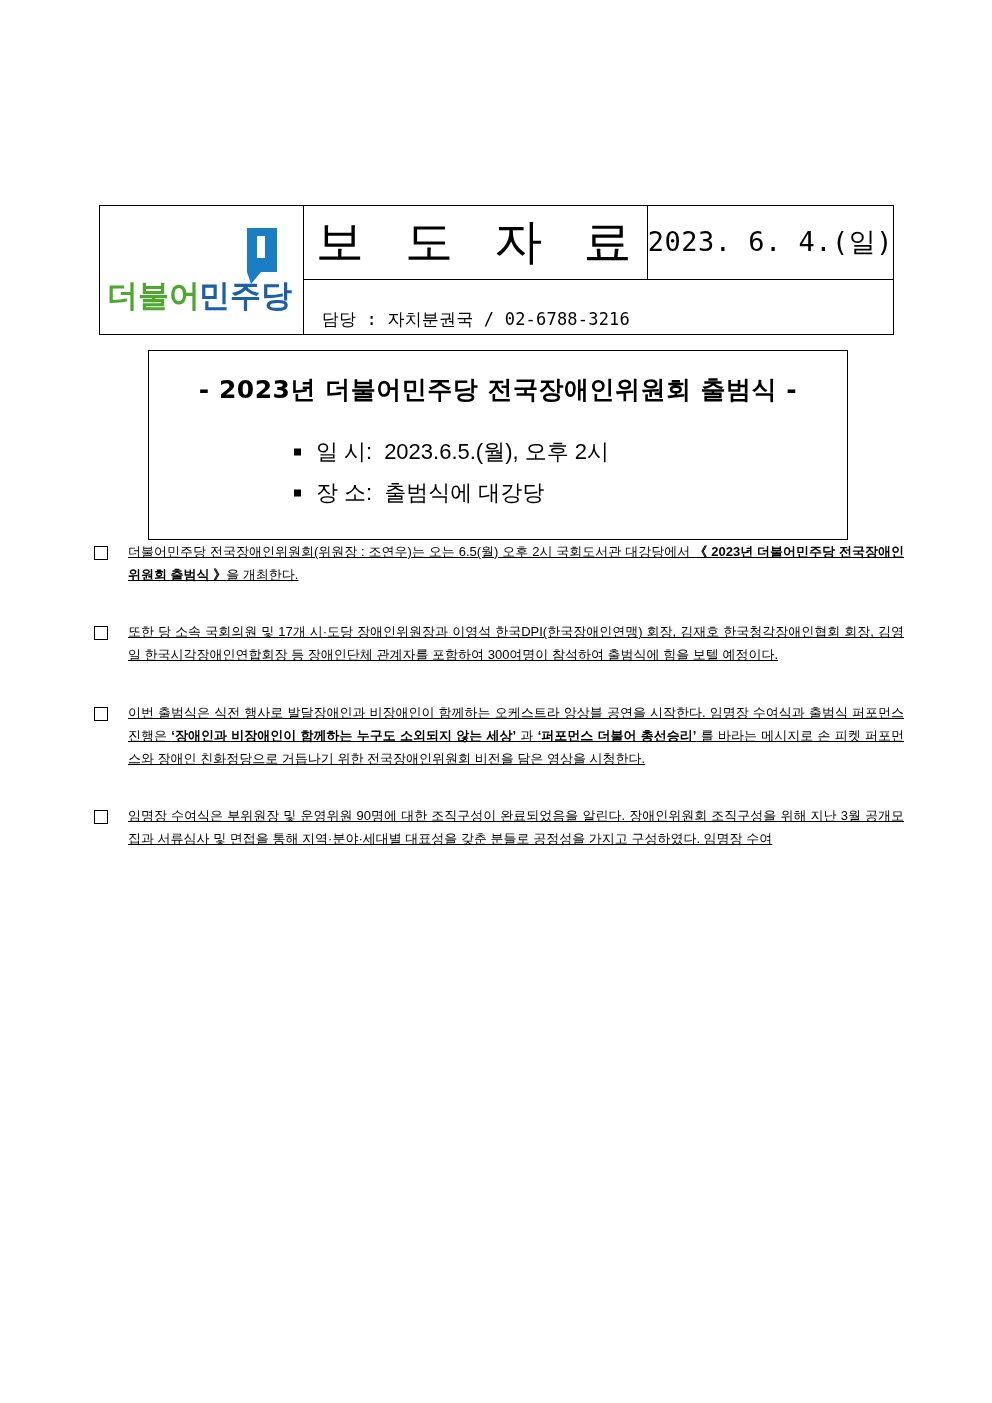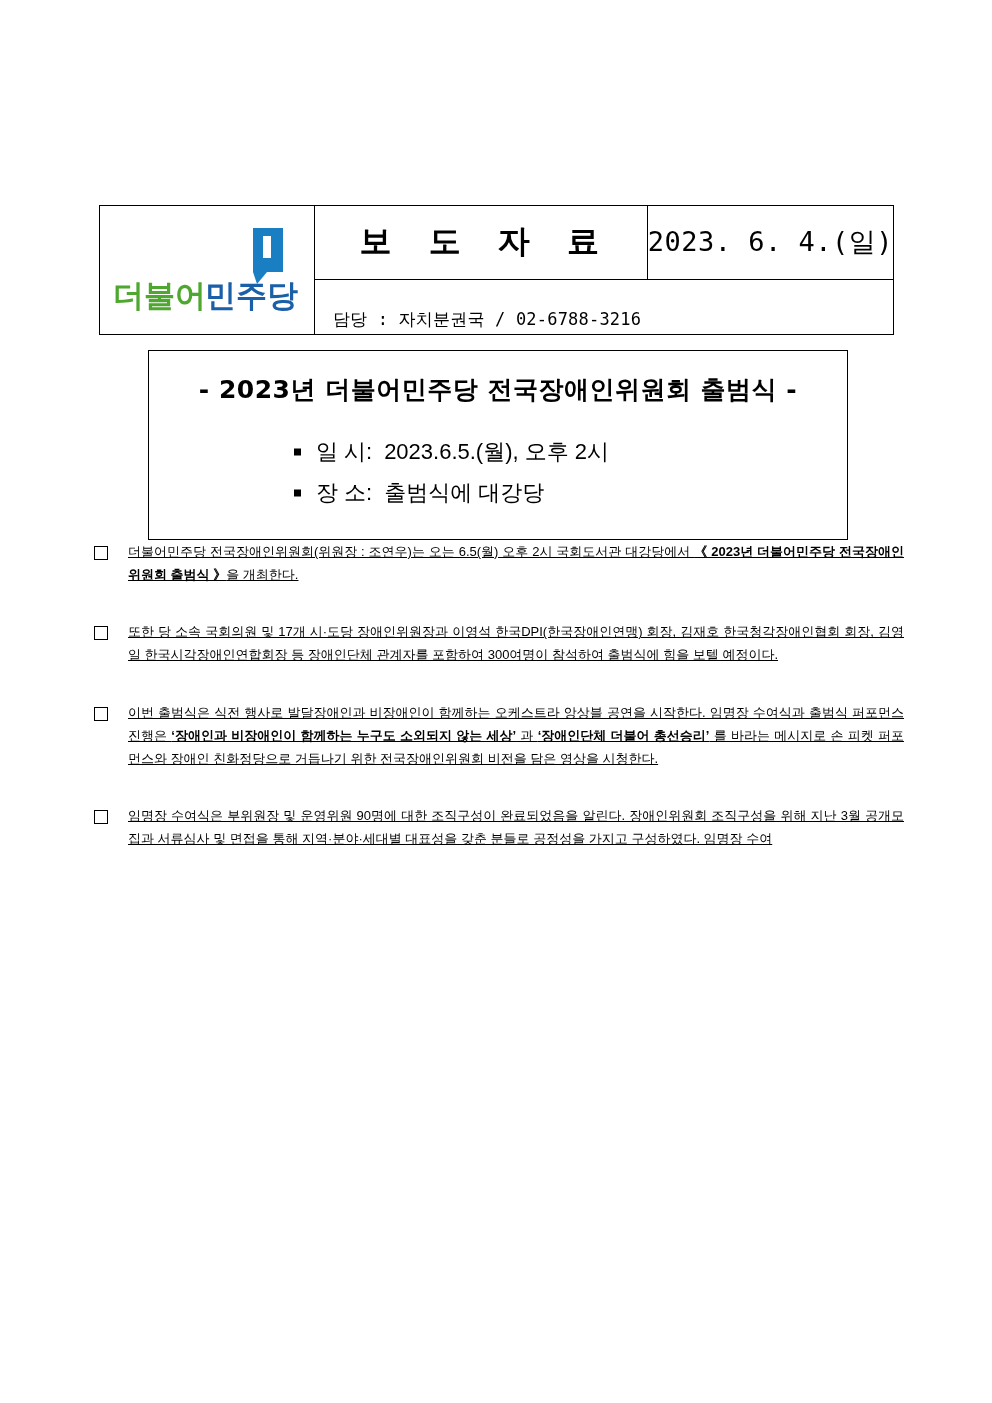--- a/index.html
+++ b/index.html
@@ -52,22 +52,22 @@
     text-align: center;
   }
   .cell-contact {
     height: 46px;
     padding-left: 18px !important;
     text-align: left;
   }
 
   .doc-title {
     font-family: "DejaVu Sans", sans-serif;
-    font-size: 32px;
-    font-weight: bold;
+    font-size: 48px;
+    font-weight: normal;
     letter-spacing: 13px;
     padding-left: 10px;
     white-space: nowrap;
   }
   .doc-date {
     font-family: "DejaVu Sans Mono", monospace;
     font-size: 27px;
     letter-spacing: 0.5px;
     white-space: nowrap;
   }
@@ -221,21 +221,21 @@
     </div>
 
 
     <div class="para">
       <span class="checkbox"></span>
       <span><span>또한 당 소속 국회의원 및 17개 시·도당 장애인위원장과 이영석 한국DPI(한국장애인연맹) 회장, 김재호 한국청각장애인협회 회장, 김영일 한국시각장애인연합회장 등 장애인단체 관계자를 포함하여 300여명이 참석하여 출범식에 힘을 보텔 예정이다.</span></span>
     </div>
 
     <div class="para">
       <span class="checkbox"></span>
-      <span><span>이번 출범식은 식전 행사로 발달장애인과 비장애인이 함께하는 오케스트라 앙상블 공연을 시작한다. 임명장 수여식과 출범식 퍼포먼스 진행은 </span><b>‘장애인과 비장애인이 함께하는 누구도 소외되지 않는 세상’</b><span> 과 </span><b>‘장애인단체 더불어 총선승리’</b><span> 를 바라는 메시지로 손 피켓 퍼포먼스와 장애인 친화정당으로 거듭나기 위한 전국장애인위원회 비전을 담은 영상을 시청한다.</span></span>
+      <span><span>이번 출범식은 식전 행사로 발달장애인과 비장애인이 함께하는 오케스트라 앙상블 공연을 시작한다. 임명장 수여식과 출범식 퍼포먼스 진행은 </span><b>‘장애인과 비장애인이 함께하는 누구도 소외되지 않는 세상’</b><span> 과 </span><b>‘퍼포먼스 더불어 총선승리’</b><span> 를 바라는 메시지로 손 피켓 퍼포먼스와 장애인 친화정당으로 거듭나기 위한 전국장애인위원회 비전을 담은 영상을 시청한다.</span></span>
     </div>
 
     <div class="para">
       <span class="checkbox"></span>
       <span><span>임명장 수여식은 부위원장 및 운영위원 90명에 대한 조직구성이 완료되었음을 알린다. 장애인위원회 조직구성을 위해 지난 3월 공개모집과 서류심사 및 면접을 통해 지역·분야·세대별 대표성을 갖춘 분들로 공정성을 가지고 구성하였다. 임명장 수여</span></span>
     </div>
 
   </div>
 
 </div>

